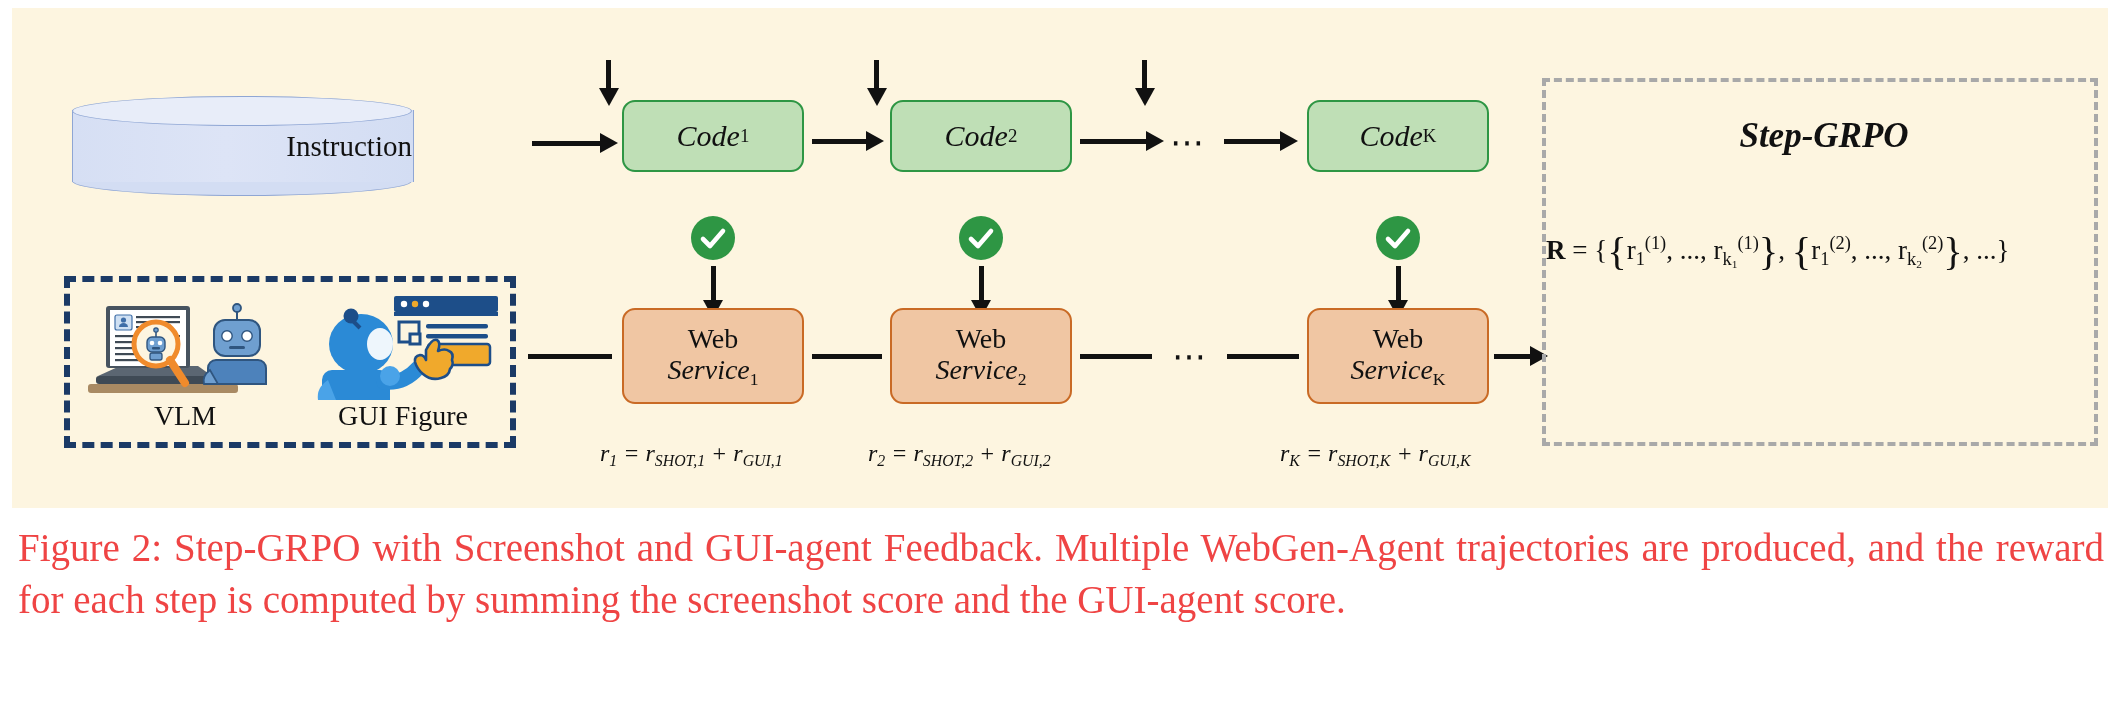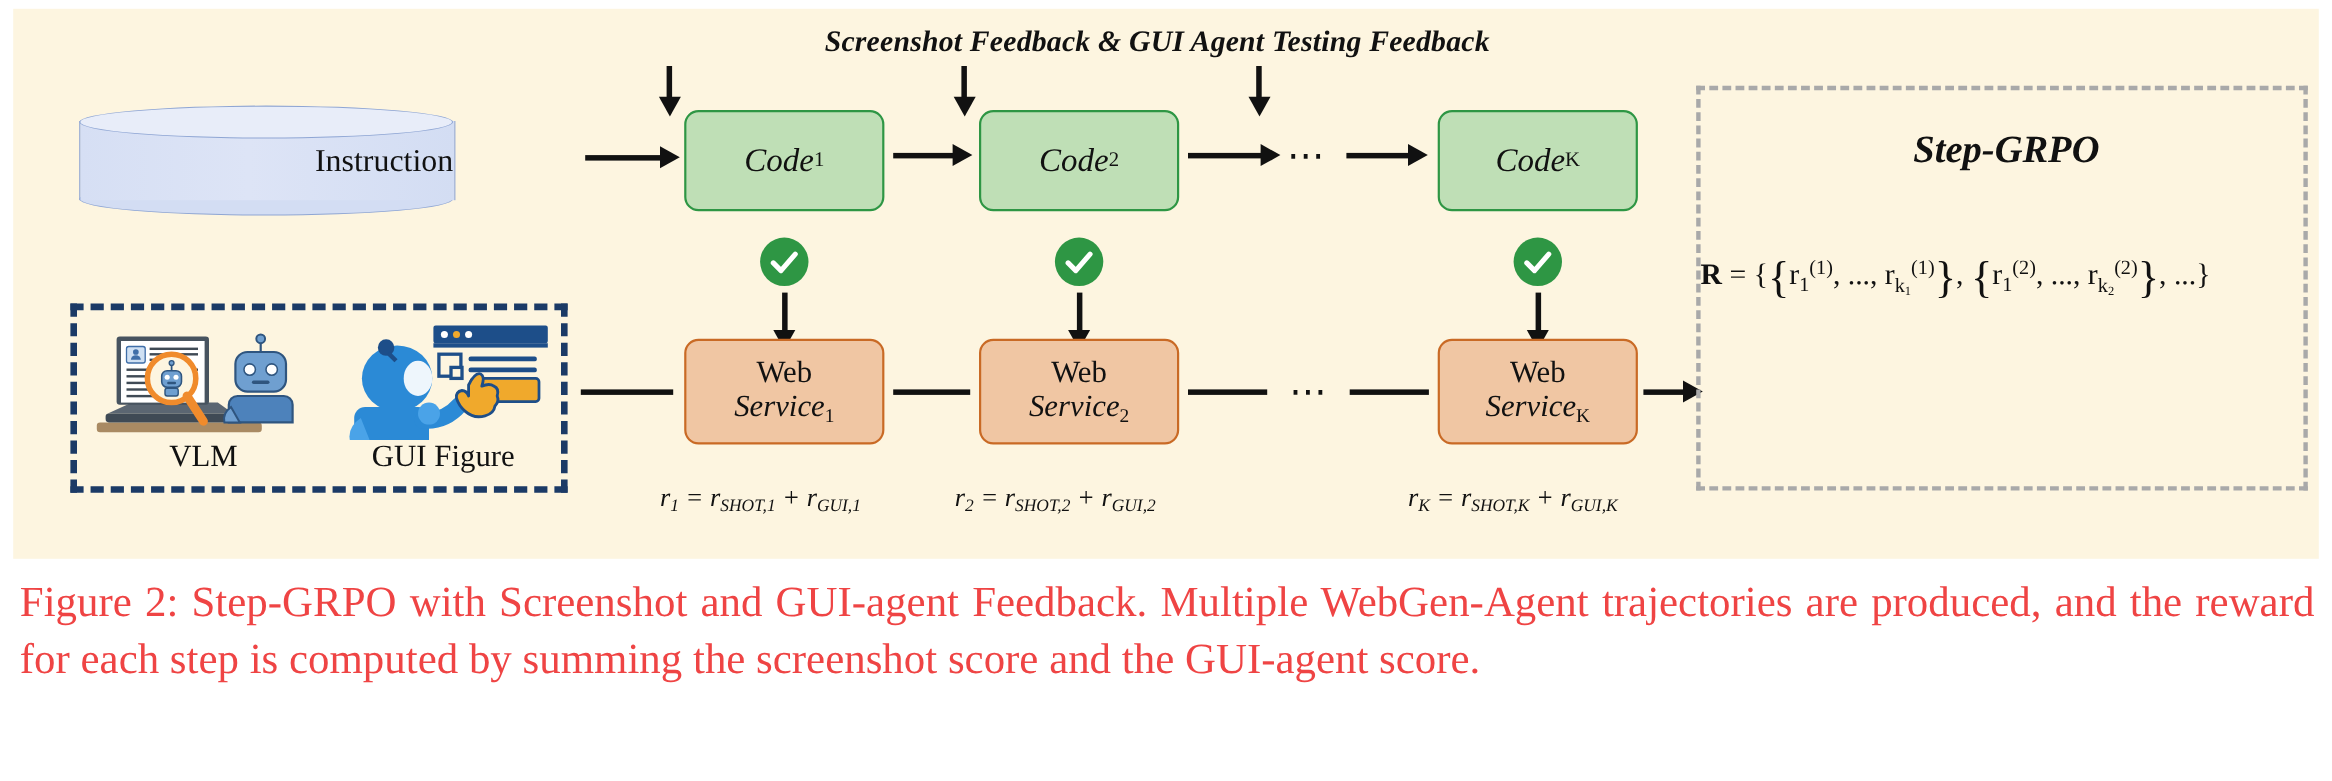--- a/index.html
+++ b/index.html
@@ -31,21 +31,21 @@
   .agent-box{position:absolute;left:52px;top:268px;width:452px;height:172px;
     border:6px dashed #1b3a66;box-sizing:border-box;}
   .agent-cell{position:absolute;top:6px;width:210px;height:160px;}
   .agent-cell.vlm{left:10px;}
   .agent-cell.gui{left:228px;}
   .agent-art{position:relative;width:210px;height:112px;}
   .agent-name{position:absolute;top:112px;left:0;width:210px;text-align:center;
     font-size:28px;color:#111;}
 
   
-  .code-box{position:absolute;width:182px;height:92px;background:#bfdfb6;
+  .code-box{position:absolute;width:182px;height:72px;background:#bfdfb6;
     border:2.5px solid #2e9644;border-radius:13px;box-sizing:border-box;
     display:flex;align-items:center;justify-content:center;
     font-style:italic;font-size:30px;color:#111;}
   .code-box sub{font-style:normal;font-size:.63em;vertical-align:-.32em;}
 
   
   .svc-box{position:absolute;width:182px;height:96px;background:#f0c6a3;
     border:2.5px solid #c96a25;border-radius:13px;box-sizing:border-box;
     display:flex;flex-direction:column;align-items:center;justify-content:center;
     line-height:1.12;color:#111;}
@@ -91,21 +91,20 @@
   .caption{position:absolute;left:18px;top:522px;width:2086px;font-size:39px;
     line-height:1.33;color:#ef4444;text-align:justify;font-family:"Liberation Serif",serif;}
 </style>
 </head>
 <body>
 
 <div class="page">
 
   <div class="figure-panel">
 
-    <div class="feedback-label">Screenshot Feedback &amp; GUI Agent Testing Feedback</div>
 
     <div class="vline" style="left:594px;top:52px;height:30px;"></div>
     <div class="ahead-d" style="left:587px;top:80px;"></div>
     <div class="vline" style="left:862px;top:52px;height:30px;"></div>
     <div class="ahead-d" style="left:855px;top:80px;"></div>
     <div class="vline" style="left:1130px;top:52px;height:30px;"></div>
     <div class="ahead-d" style="left:1123px;top:80px;"></div>
 
     <div class="cylinder">
       <div class="cyl-bot"></div>

